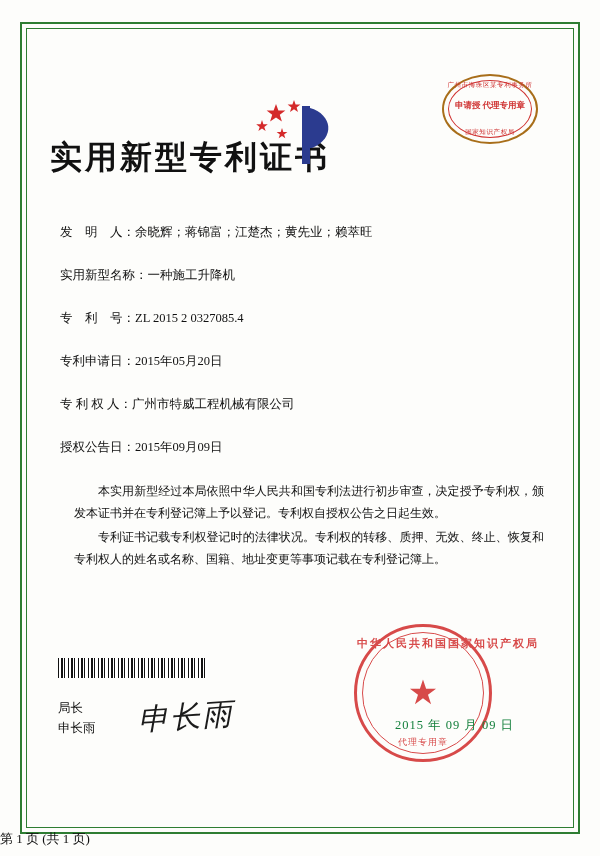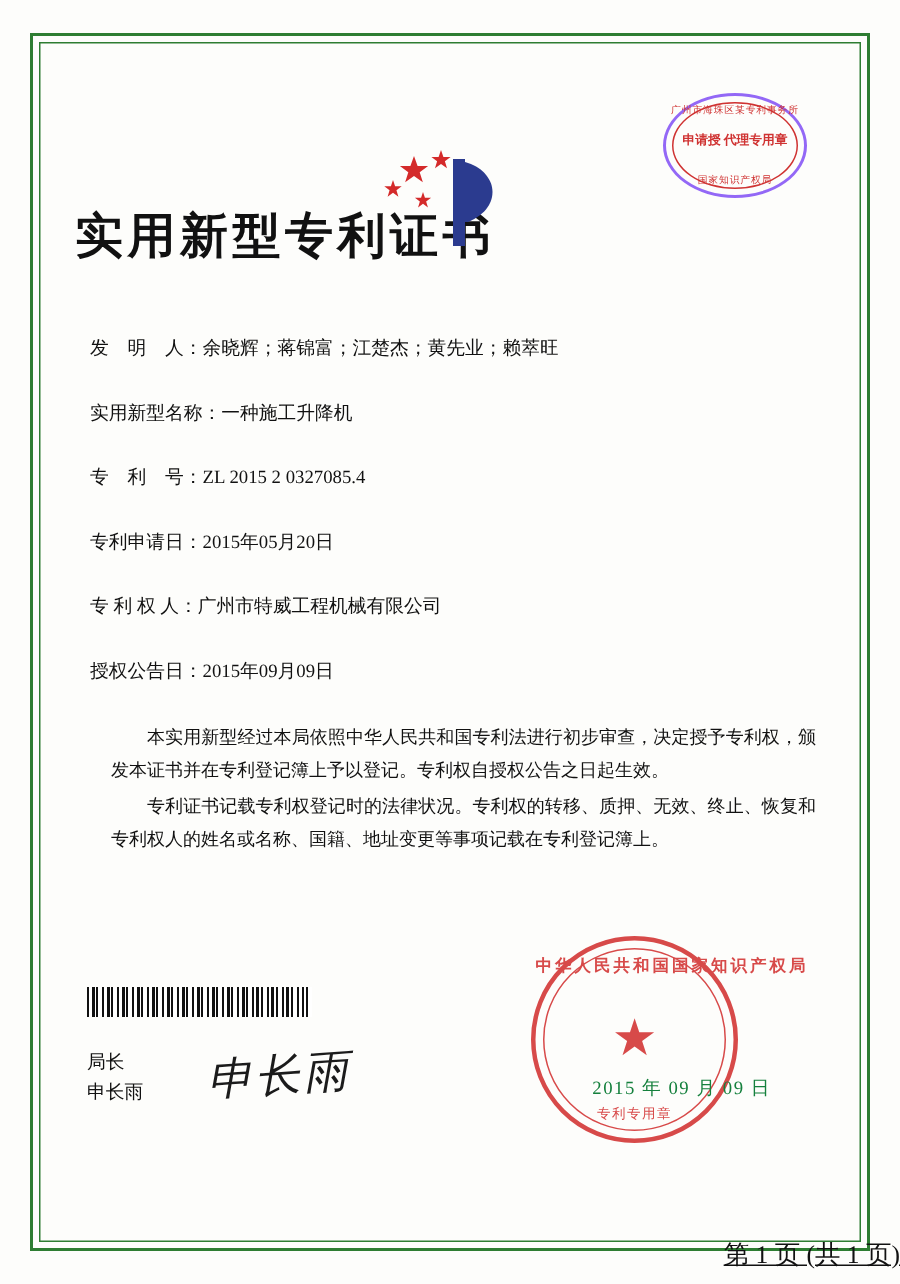--- a/index.html
+++ b/index.html
@@ -73,24 +73,24 @@
     transform: translateX(-50%);
     top: 48px;
     width: 120px;
     height: 72px;
   }
 
   
   .seal-oval {
     position: absolute;
     right: 12px;
-    top: 12px;
+    top: 24px;
     width: 92px;
     height: 66px;
-    border: 2px solid #8b5cf6;
+    border: 2px solid #a16207;
     border-radius: 50%;
     color: #cc2222;
     opacity: 0.92;
   }
   .seal-oval .ring {
     position: absolute;
     inset: 4px;
     border: 1px solid #cc2222;
     border-radius: 50%;
   }
@@ -249,24 +249,23 @@
     font-size: 12.5px;
     color: #15803d;
     letter-spacing: 1px;
     white-space: nowrap;
   }
 
   .page-footer {
     position: absolute;
     left: 0; right: 0;
     bottom: 8px;
-    text-align: right;
-    font-size: 17px;
-    color: #111;
-    text-decoration: underline;
+    text-align: left;
+    font-size: 13px;
+    color: #111;
   }
 </style>
 </head>
 <body>
 
 <div class="page">
 
   <div class="border-outer"></div>
   <div class="border-inner"></div>
   <div class="corner tl"></div>
@@ -328,21 +327,21 @@
       <div>局长</div>
       <div>申长雨</div>
     </div>
 
     <div class="handwriting">申长雨</div>
 
     <div class="seal-round">
       <div class="inner-ring"></div>
       <div class="seal-ring-text">中华人民共和国国家知识产权局</div>
       <div class="seal-star">★</div>
-      <div class="seal-bottom-text">专利专用章</div>
+      <div class="seal-bottom-text">代理专用章</div>
     </div>
 
     <div class="seal-date">2015 年 09 月 09 日</div>
 
   </div>
 
   <div class="page-footer">第 1 页 (共 1 页)</div>
 </div>
 
 </body></html>

